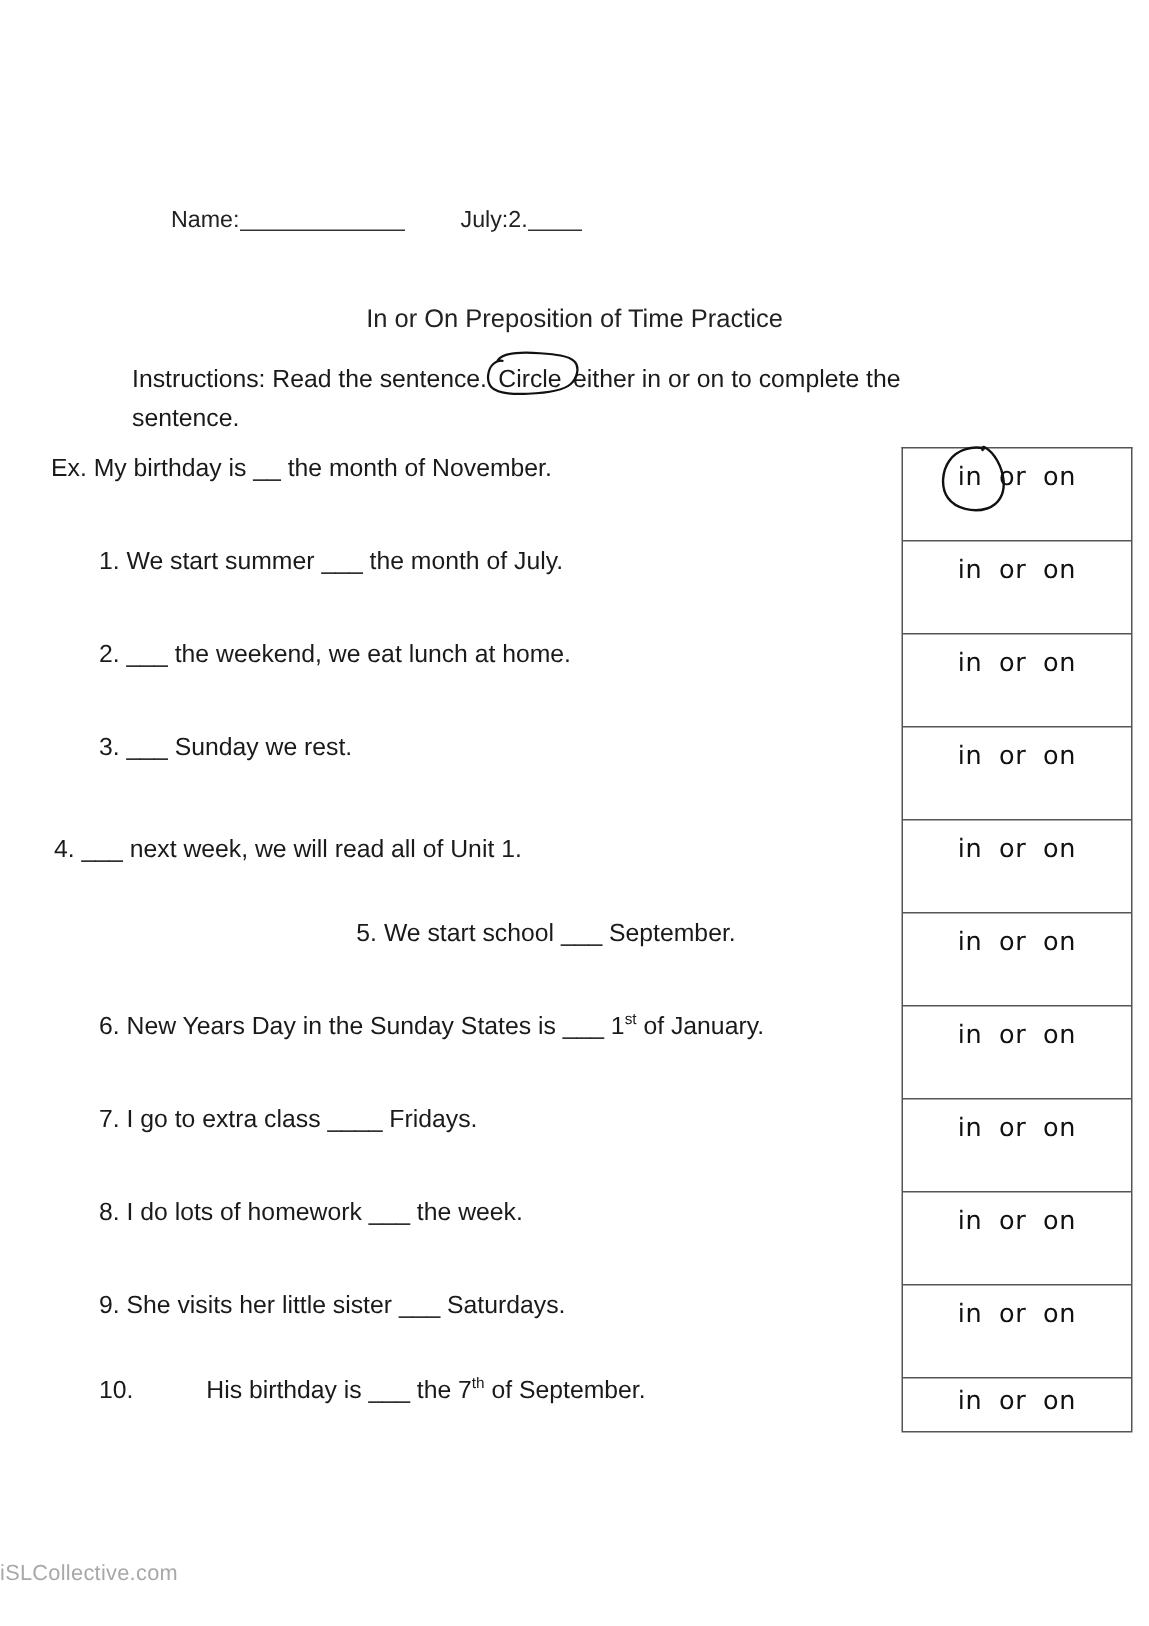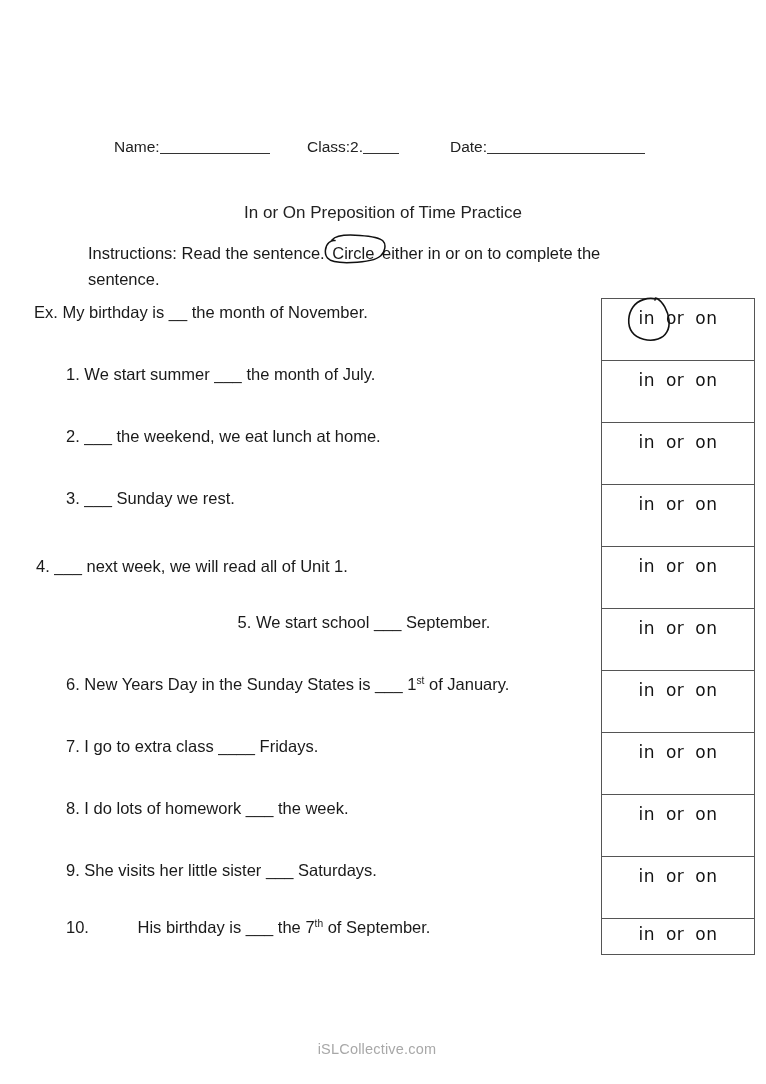--- a/index.html
+++ b/index.html
@@ -152,43 +152,39 @@
     height: 48px;
     pointer-events: none;
   }
 
   
   .watermark {
     position: absolute;
     top: 1041px;
     left: 0;
     width: 766px;
-    text-align: center;
+    text-align: left;
     padding-right: 12px;
     box-sizing: border-box;
     font-size: 14.5px;
     color: #a8a8a8;
     letter-spacing: 0.2px;
   }
 </style>
 </head>
 <body>
 
 <div class="header-row">
   <div class="hdr-field hdr-name">
     <span class="hdr-label">Name:</span>
       <span class="rule rule-name"></span>
   </div>
   <div class="hdr-field hdr-class">
-    <span class="hdr-label">Class:2.</span>
+    <span class="hdr-label">July:2.</span>
       <span class="rule rule-class"></span>
-  </div>
-  <div class="hdr-field hdr-date">
-    <span class="hdr-label">Date:</span>
-      <span class="rule rule-date"></span>
   </div>
 </div>
 
 <div class="title">In or On Preposition of Time Practice</div>
 
 <div class="instructions">
   <span>Instructions: Read the sentence.</span>
   <span class="circle-word"><svg class="scribble" viewBox="0 0 68 32" fill="none" xmlns="http://www.w3.org/2000/svg">
         <path d="M10 7 C14 2, 26 1.5, 38 2.5 C48 3.2, 57 4, 61 8 C64.5 11.5, 63 19, 58.5 23 C54 27, 42 29, 30 29.5 C19 30, 9 29, 5.5 25 C2 21, 3 13, 7 9.5 C9 7.8, 11 7.2, 13 7.6" stroke="#111111" stroke-width="1.5" stroke-linecap="round" stroke-linejoin="round"></path>
       </svg><span>Circle</span></span>

